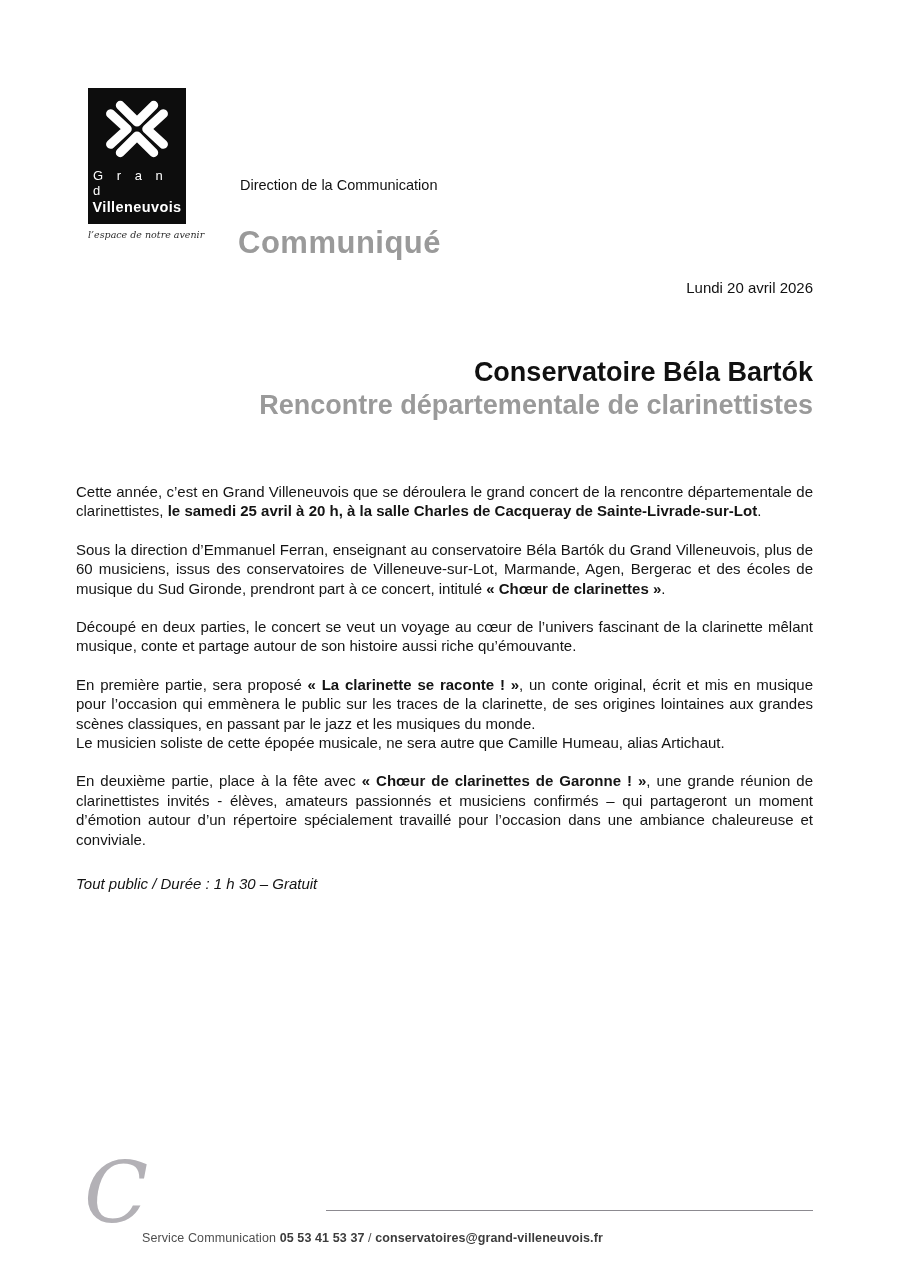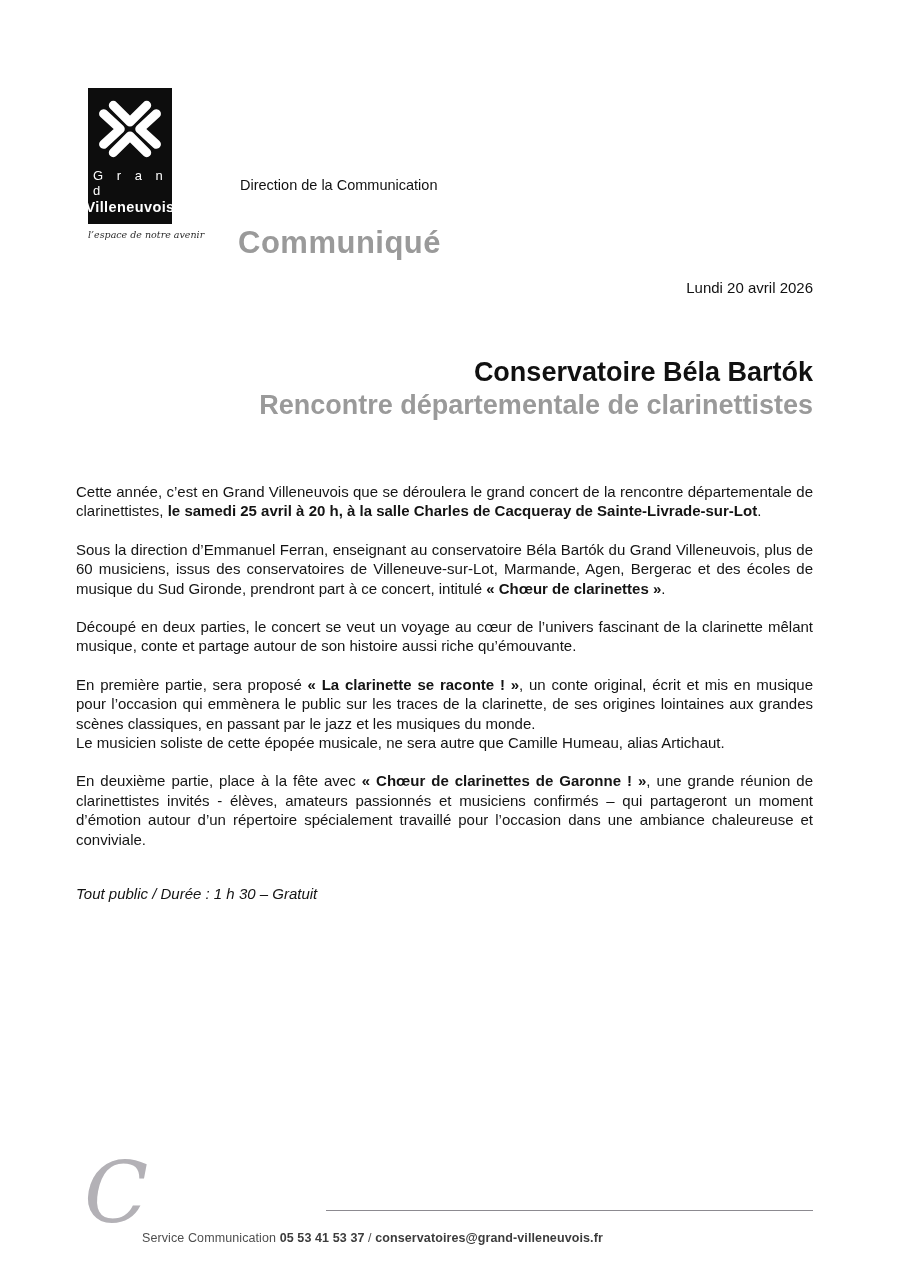--- a/index.html
+++ b/index.html
@@ -10,21 +10,21 @@
   *{box-sizing:border-box;margin:0;padding:0;}
   html,body{background:#fff;}
   body{
     width:900px;height:1273px;position:relative;
     font-family:"Liberation Sans",sans-serif;color:var(--text);
   }
   .page{position:absolute;inset:0;background:#fff;overflow:hidden;}
 
   
   .logo-box{
-    position:absolute;left:88px;top:88px;width:84px;height:136px;
+    position:absolute;left:88px;top:88px;width:98px;height:136px;
     background:#0d0d0d;display:flex;flex-direction:column;align-items:center;
     padding-top:9px;
   }
   .logo-x{width:70px;height:64px;flex:0 0 auto;}
   .logo-line1{color:#fff;font-size:13px;letter-spacing:5px;margin-top:7px;margin-left:5px;}
   .logo-line2{color:#fff;font-size:14.5px;font-weight:700;letter-spacing:.4px;margin-top:1px;}
   .logo-tagline{
     position:absolute;left:88px;top:229px;width:98px;text-align:center;
     font-family:"DejaVu Serif",serif;font-style:italic;font-size:9.5px;color:#2b2b2b;
     white-space:nowrap;
@@ -39,21 +39,21 @@
   .date{position:absolute;right:87px;top:279px;font-size:15px;color:#111;}
 
   
   main{position:absolute;left:76px;right:87px;top:356px;}
   h1{text-align:right;font-size:27px;line-height:33px;font-weight:700;margin-bottom:60px;color:#111;}
   h1 .t2{color:var(--accent-gray);}
   .body-para{
     font-size:15px;line-height:19.4px;text-align:justify;margin-bottom:19px;color:#141414;
   }
   .body-para .b{font-weight:700;}
-  .footnote{font-style:italic;font-size:15px;margin-top:36px;color:#141414;}
+  .footnote{font-style:italic;font-size:15px;margin-top:26px;color:#141414;}
 
   
   .contacts{
     position:absolute;left:84px;top:1156px;display:flex;align-items:baseline;
   }
   .big-c{
     font-family:"DejaVu Serif",serif;font-style:italic;font-size:84px;line-height:74px;
     color:#b3b1b6;margin-right:-7px;
   }
   .contacts-rest{

